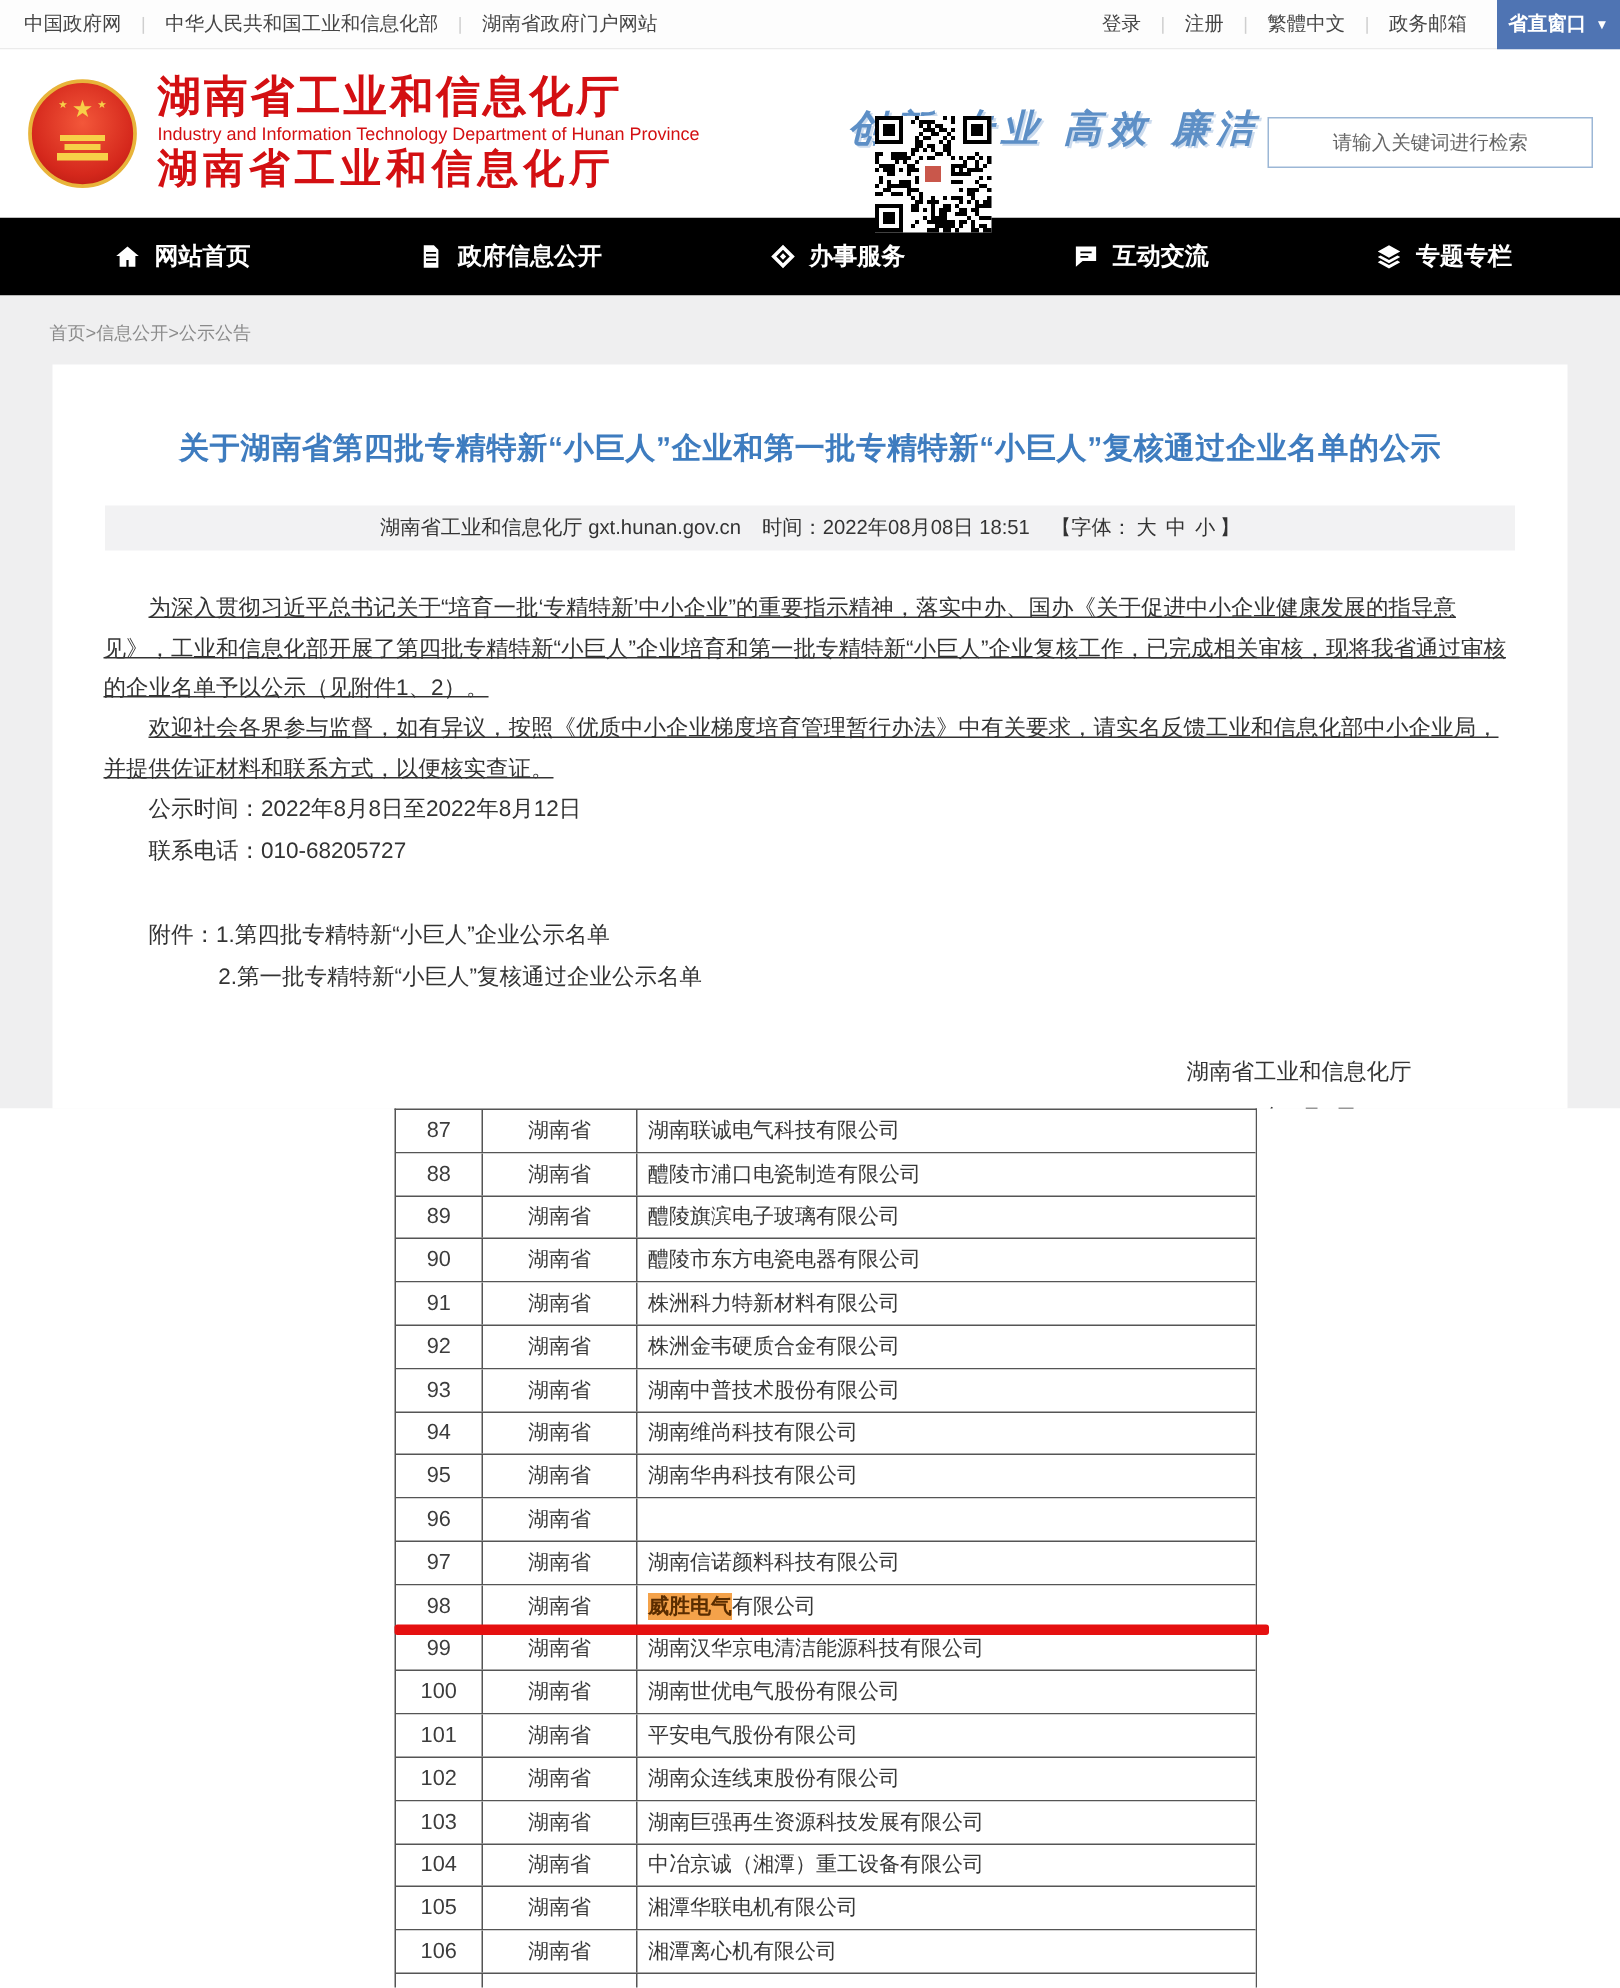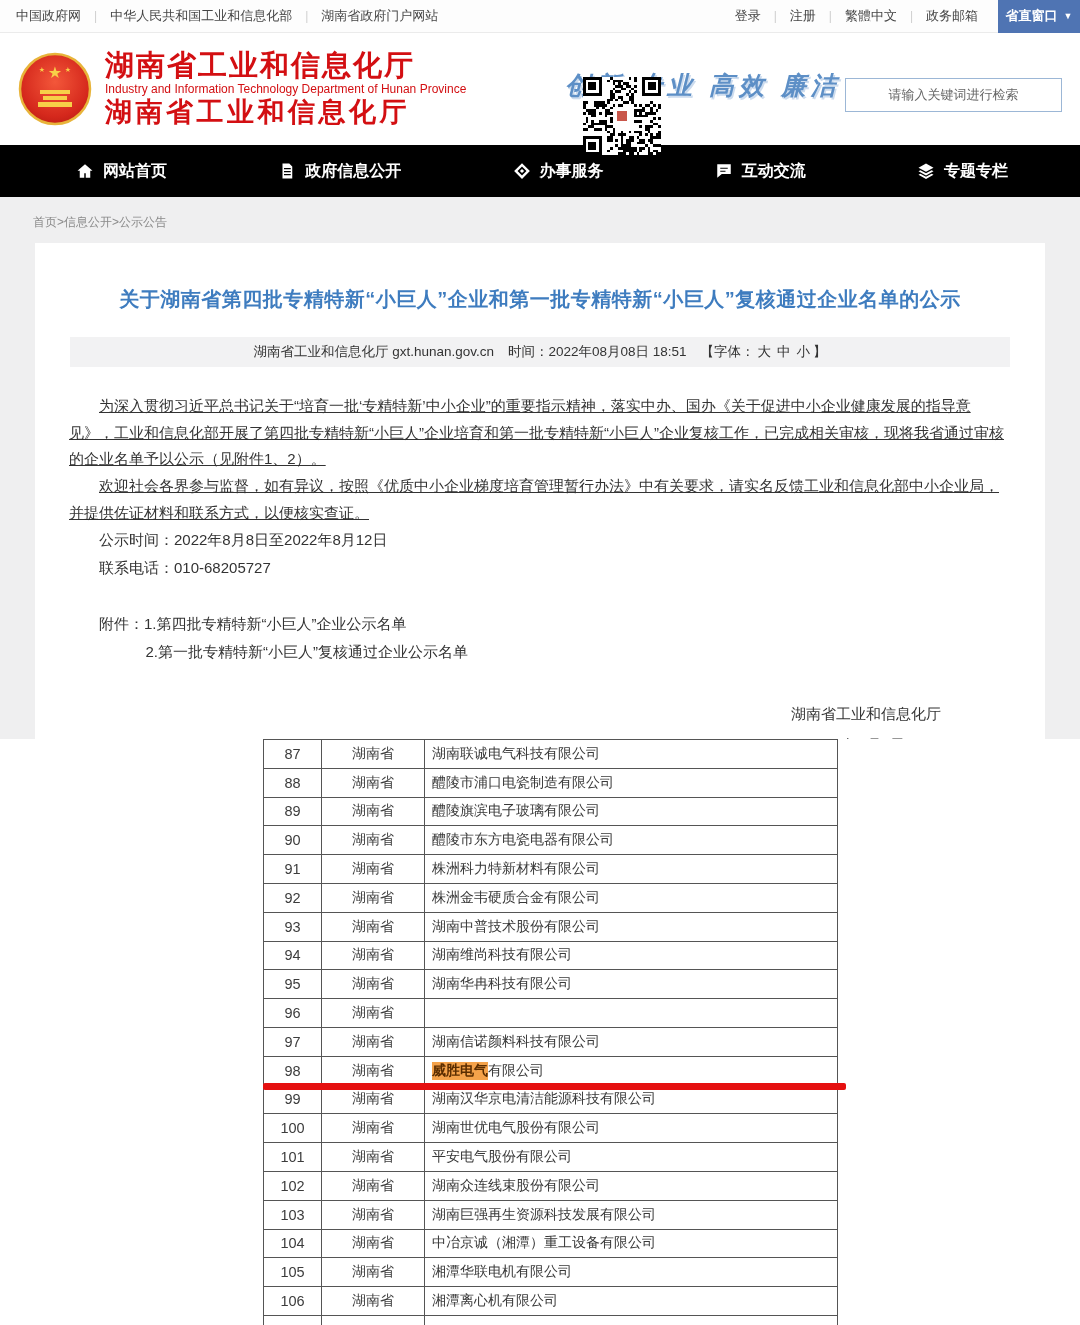--- a/index.html
+++ b/index.html
@@ -41,21 +41,21 @@
     width:100%; border:none; outline:none; text-align:center; font-size:13px;
     font-family:"Liberation Sans","DejaVu Sans",sans-serif; color:#333; background:transparent;
   }
   .search-box input::placeholder { color:#666; }
   
   .nav { height:52px; background:#000000; display:flex; align-items:center; justify-content:space-between; padding:0 72px 0 76px; }
   .nav-item { display:flex; align-items:center; gap:9px; color:#fff; font-size:16px; font-weight:bold; cursor:pointer; }
   .nav-item svg { width:18px; height:18px; fill:#fff; }
   
   .gray-zone { background:#efeff0; padding-bottom:0; }
-  .breadcrumb { font-size:12px; color:#8a8a8a; padding:17px 0 12px 33px; }
+  .breadcrumb { font-size:12px; color:#8a8a8a; padding:17px 0 12px 33px;font-family:Liberation Mono, monospace; }
   .breadcrumb span { cursor:pointer; }
   .card { margin:0 35px; background:#ffffff; height:496px; overflow:hidden; }
   .card-title {
     text-align:center; color:#3e7cbf; font-weight:bold; font-size:20px;
     margin:42px 48px 24px; letter-spacing:0.5px; line-height:1.4;
   }
   .meta-bar {
     margin:0 35px; background:#f2f2f3; height:30px; display:flex; align-items:center;
     justify-content:center; font-size:13.5px; color:#333; white-space:nowrap;
   }

